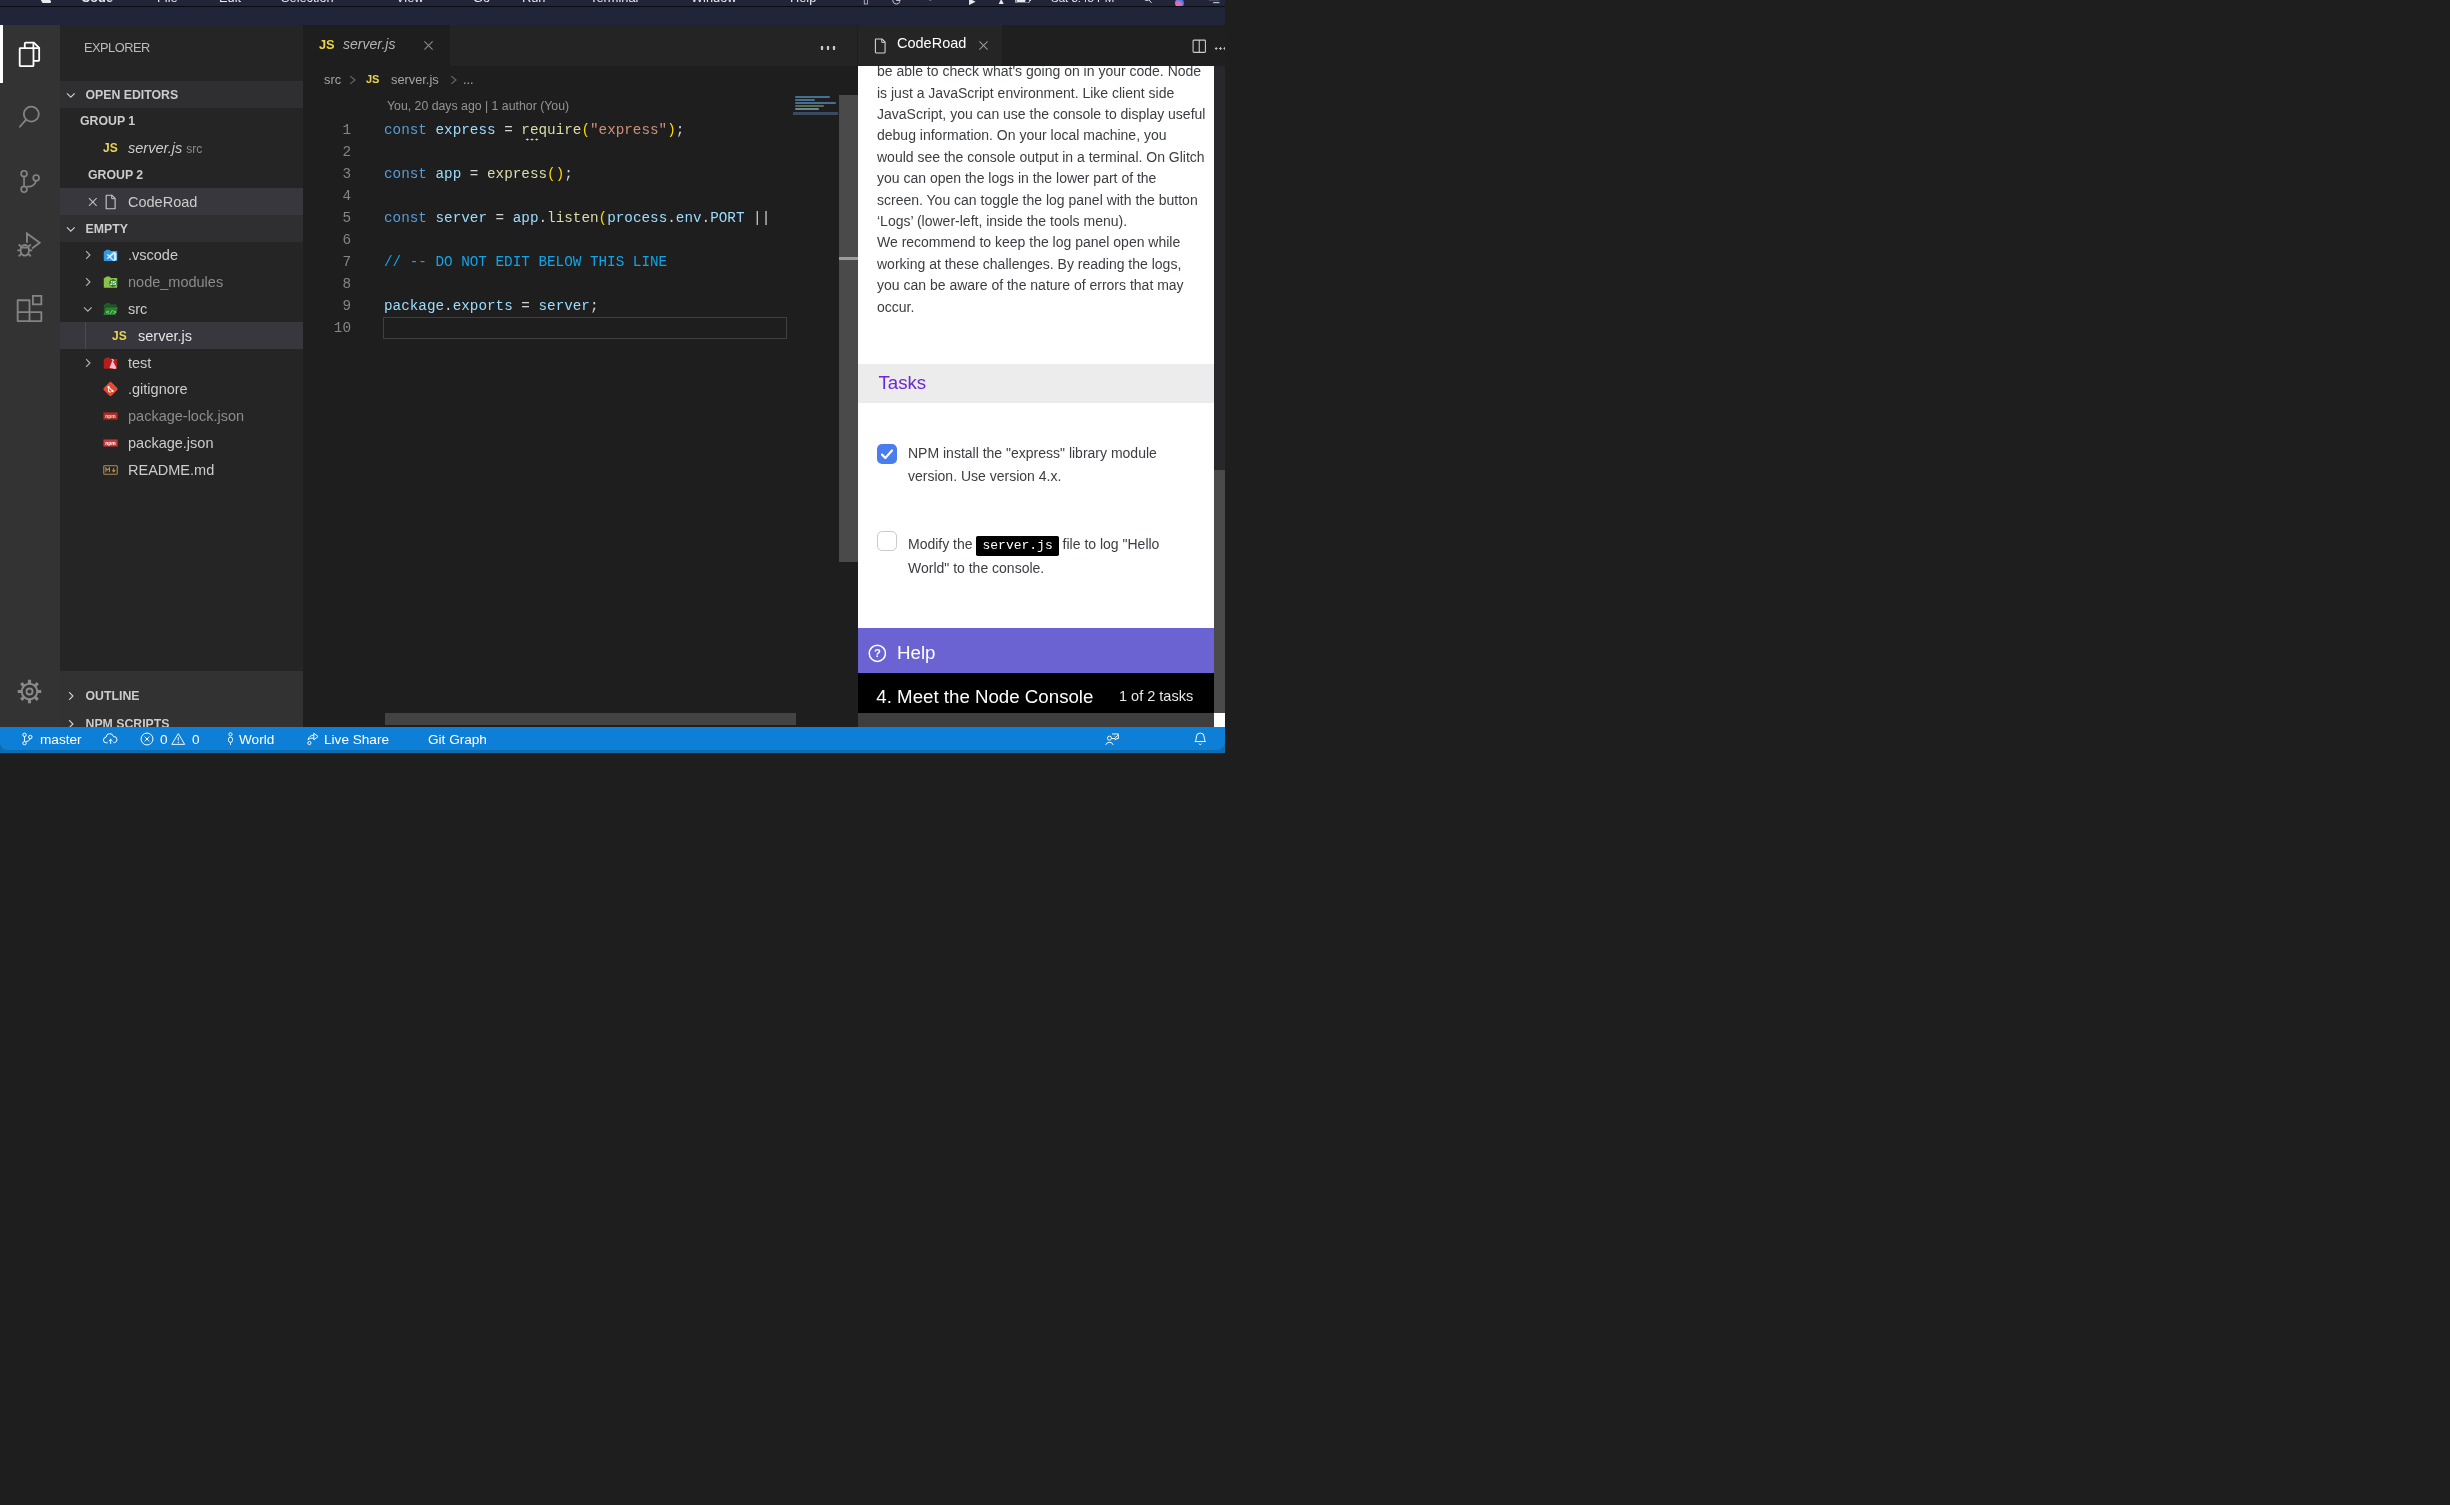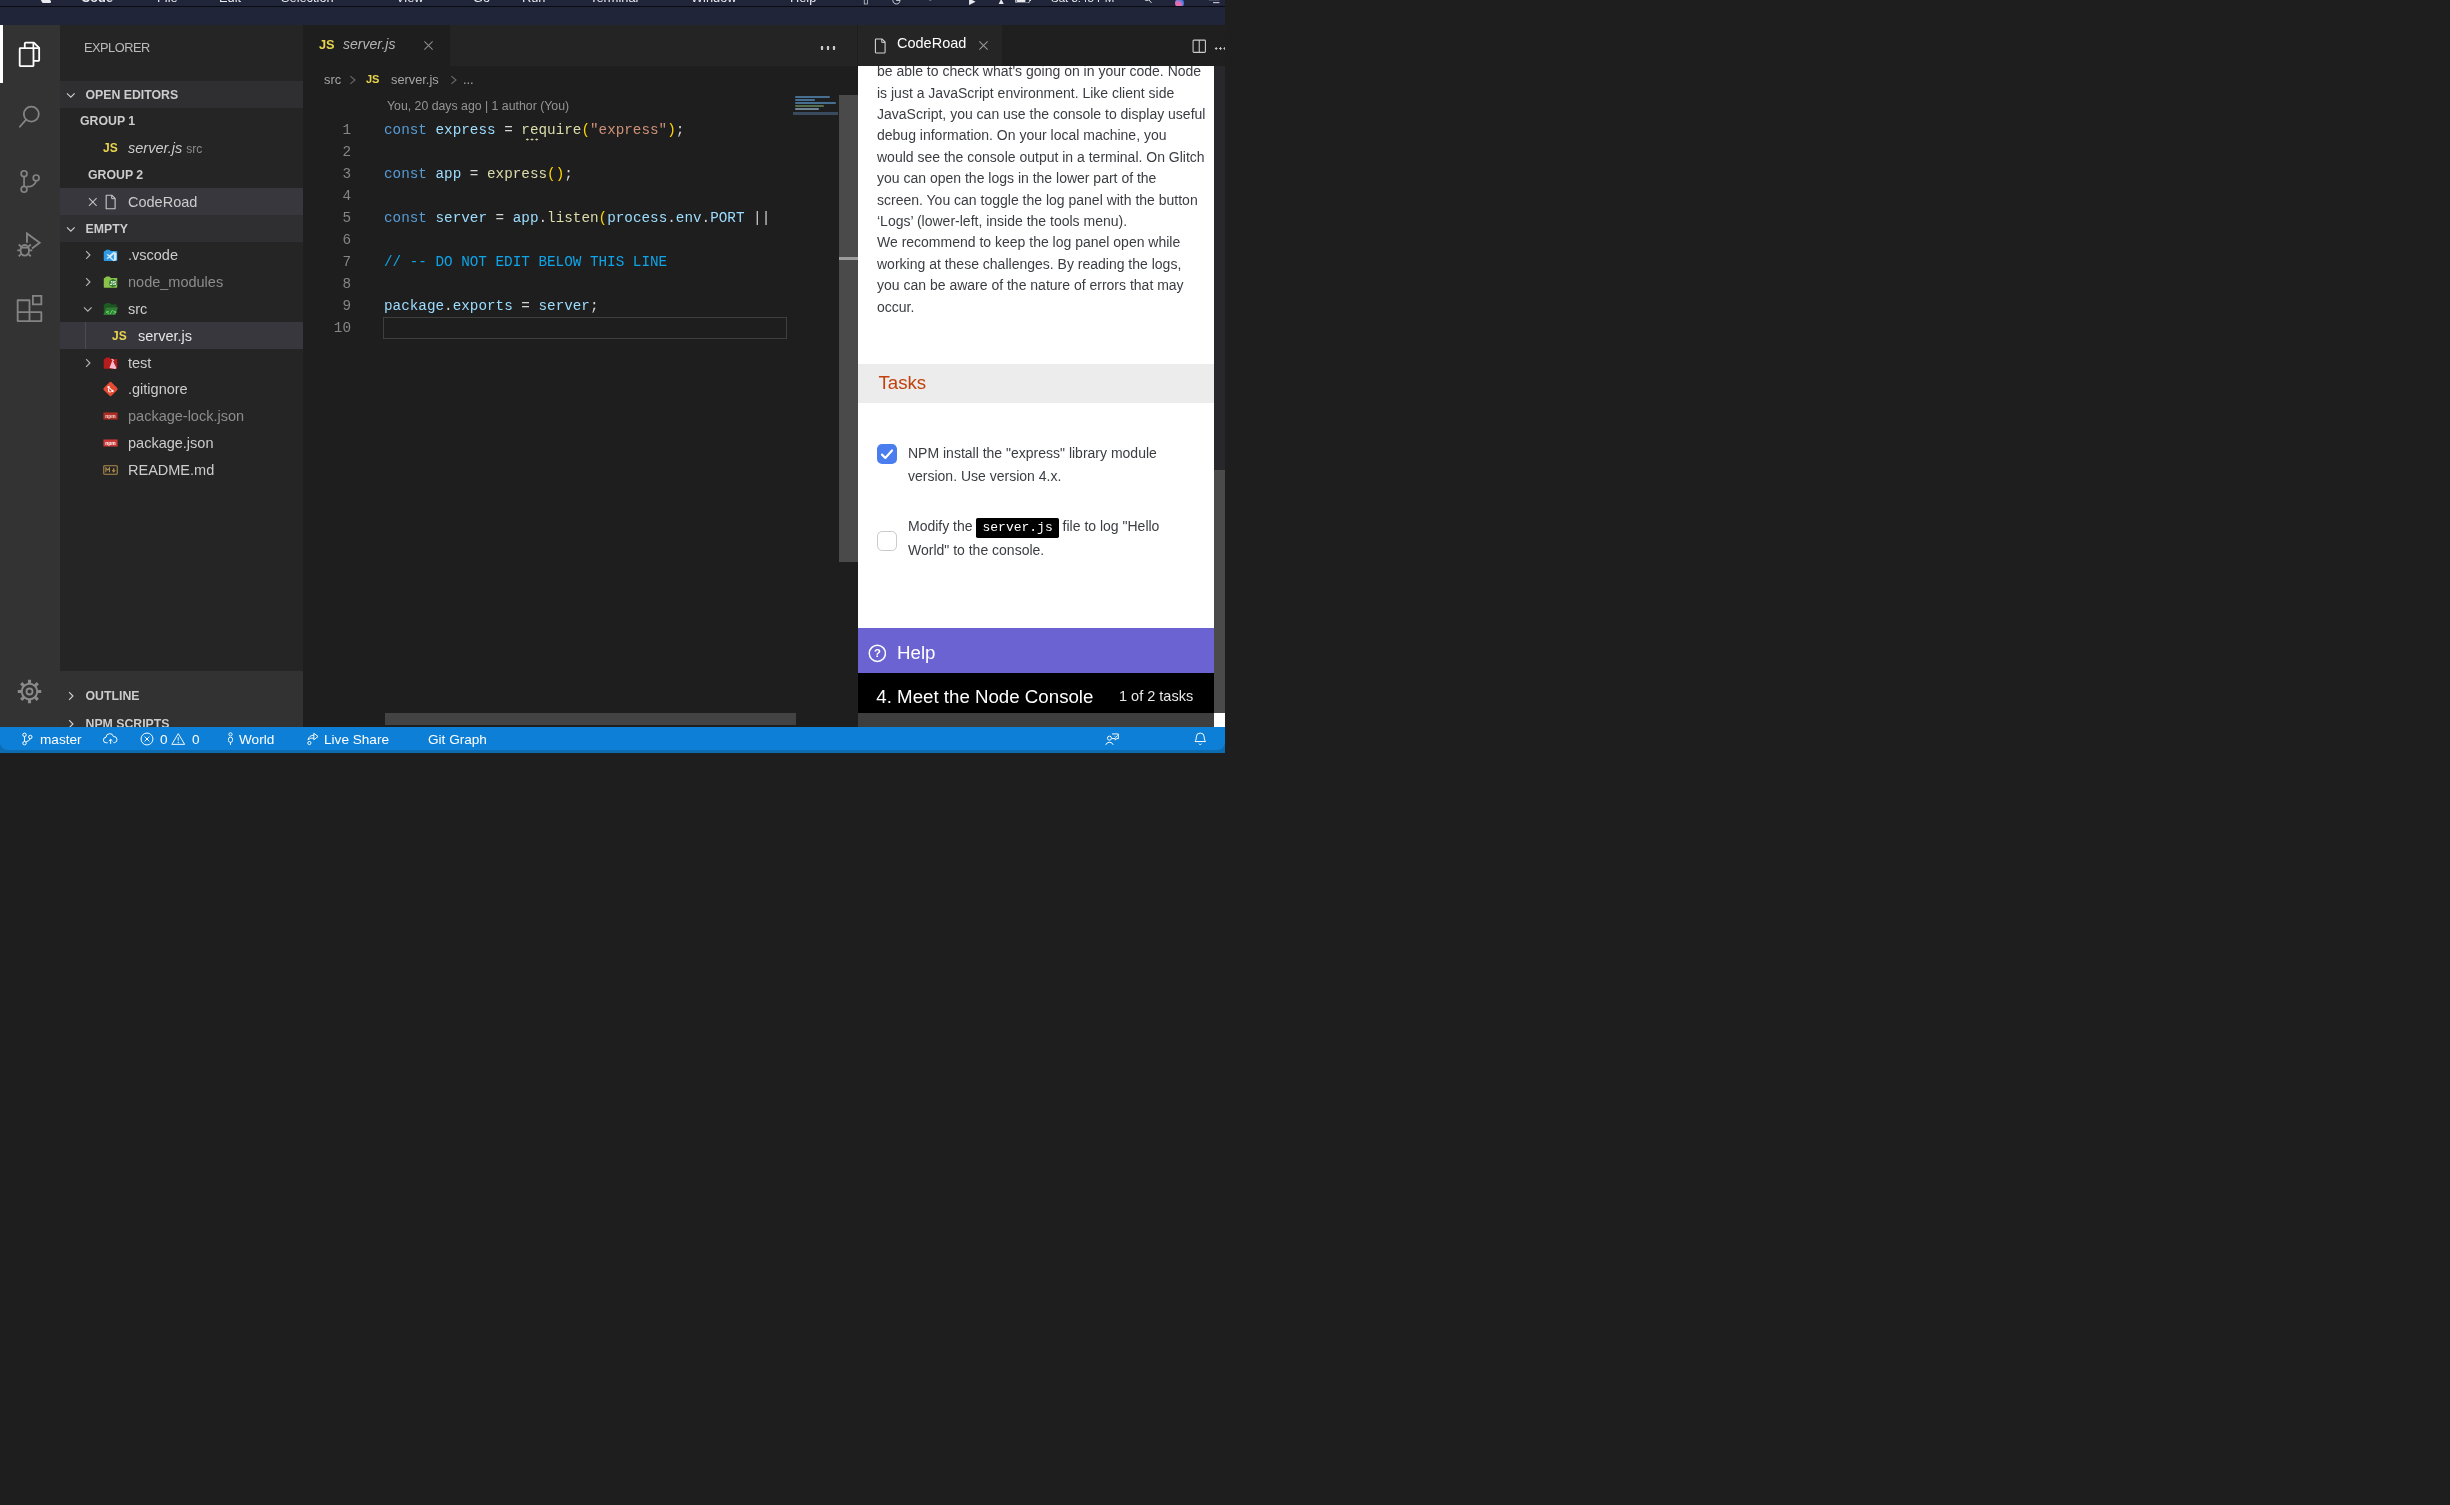--- a/index.html
+++ b/index.html
@@ -69,21 +69,21 @@
   #hscroll { position:absolute; left:82px; top:688px; width:411px; height:12px; background:#434343; }
 
   
   #panel { position:absolute; left:858px; top:25px; width:368px; height:702px; background:#1e1e1e; }
   #ptabstrip { position:absolute; left:0; top:0; width:368px; height:41px; background:#1f1f1f; }
   #ptab { position:absolute; left:0; top:0; width:144px; height:41px; background:#252526; }
   #webview { position:absolute; left:0; top:41px; width:368px; height:661px; background:#ffffff; overflow:hidden; }
   #para { position:absolute; left:19px; top:-4.8px; width:340px; color:#3b3d42;
     font-size:14px; line-height:21.4px; }
   #tasksband { position:absolute; left:0; top:298px; width:356px; height:39px; background:#ececec; }
-  #tasksband span { position:absolute; left:20.4px; top:7.7px; font-size:18.7px; color:#c2410c; }
+  #tasksband span { position:absolute; left:20.4px; top:7.7px; font-size:18.7px; color:#6d28d9; }
   .cb { position:absolute; width:20px; height:20.4px; border-radius:5.1px; }
   .tasktext { position:absolute; left:50px; width:306px; font-size:14px; color:#3b3d42; line-height:23.4px; }
   .codechip { background:#000; color:#fff; font-family:"Liberation Mono", monospace;
     font-size:13px; padding:2.1px 6px 3px; border-radius:1.7px; }
   #helpbar { position:absolute; left:0; top:562px; width:356px; height:45px; background:#6c63d2; }
   #blackbar { position:absolute; left:0; top:607px; width:356px; height:40px; background:#000; }
   #footgray { position:absolute; left:0; top:647px; width:356px; height:14px; background:#3e3e3e; }
   #wvscroll { position:absolute; left:356px; top:0; width:11.5px; height:661px; background:#28282c; }
   #wvthumb { position:absolute; left:0; top:404px; width:11.5px; height:243px; background:#4a4a4a; }
   #wvcorner { position:absolute; left:0; top:647px; width:11.5px; height:13.6px; background:#ffffff; }
@@ -412,21 +412,21 @@
       <div id="tasksband">
           <span>Tasks</span>
         </div>
       <div class="cb" style="left:18.7px;top:378px;background:#4a7dee">
         <svg width="20" height="20.4" viewBox="0 0 24 24" fill="none">
             <path d="M6 12.5l4 4 8-9" stroke="#fff" stroke-width="2.6" stroke-linecap="round" stroke-linejoin="round"></path>
           </svg>
       </div>
       <div class="tasktext" style="top:376px">NPM install the "express" library module<br>version. Use version 4.x.</div>
       <div class="cb" style="left:18.7px;top:465px;background:#fff;border:1.3px solid #c9c9ce"></div>
-      <div class="tasktext" style="top:449px">Modify the <span class="codechip">server.js</span> file to log "Hello<br>World" to the console.</div>
+      <div class="tasktext" style="top:467px">Modify the <span class="codechip">server.js</span> file to log "Hello<br>World" to the console.</div>
       <div id="helpbar">
         <svg style="position:absolute;left:9.8px;top:16px" width="18.7" height="18.7" viewBox="0 0 24 24" fill="none">
           <circle cx="12" cy="12" r="10.4" stroke="#fff" stroke-width="1.9"></circle>
           <text x="12" y="17" text-anchor="middle" fill="#fff" font-family="Liberation Sans" font-size="14.5" font-weight="700">?</text>
         </svg>
         <span style="position:absolute;left:39px;top:14px;color:#fff;font-size:18.7px">Help</span>
       </div>
       <div id="blackbar">
         <span style="position:absolute;left:18.3px;top:12.8px;color:#fff;font-size:18.7px">4. Meet the Node Console</span>
         <span style="position:absolute;left:261px;top:15.3px;color:#e8e8e8;font-size:14.5px">1 of 2 tasks</span>

